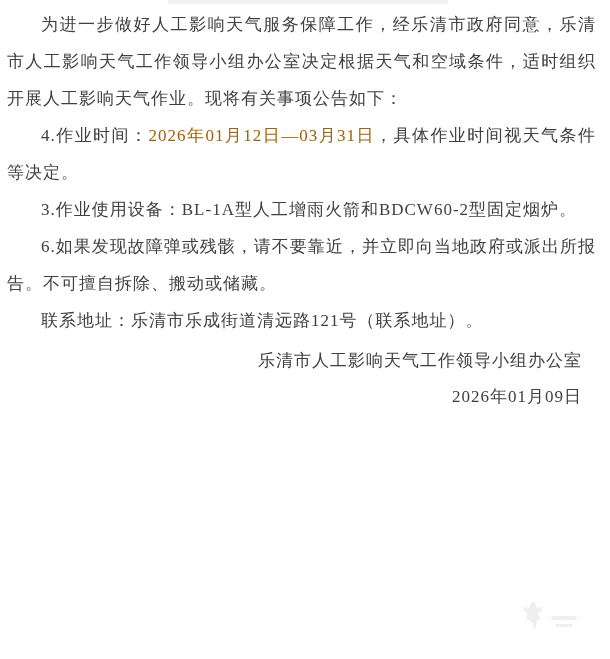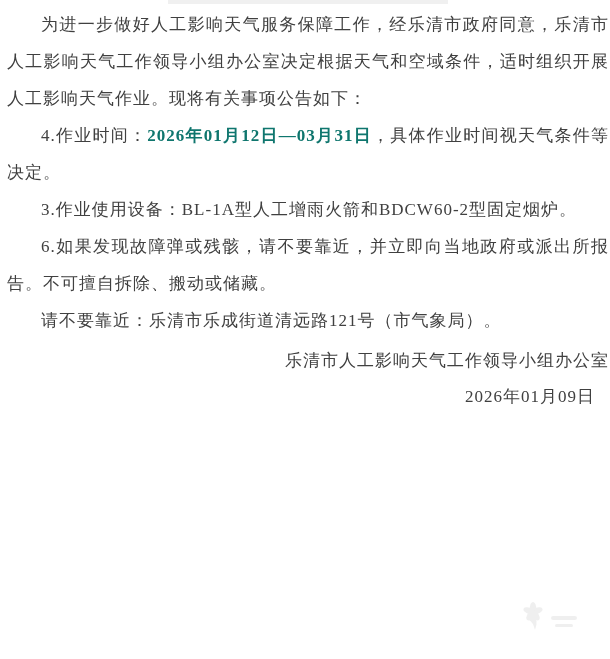--- a/index.html
+++ b/index.html
@@ -13,38 +13,39 @@
     overflow: hidden;
     position: relative;
     font-family: "Liberation Serif", "DejaVu Serif", serif;
     color: #404040;
   }
   .doc {
     position: relative;
     width: 100%;
     height: 100%;
     box-sizing: border-box;
-    padding: 6px 1px 0 7px;
+    padding: 6px 14px 0 7px;
     font-size: 17px;
     line-height: 37px;
     letter-spacing: 1px;
     text-align: justify;
     z-index: 1;
   }
   p { margin: 0; }
   .para { text-indent: 2em; }
   .hl {
-    color: #0f766e;
-    font-weight: bold;
+    color: #a16207;
+    font-weight: normal;
   }
   .signature {
     text-align: right;
     text-indent: 0;
     line-height: 33px;
     margin-top: 5px;
+    margin-right: 14px;
   }
   .date-line {
     text-align: right;
     text-indent: 0;
     line-height: 33px;
     margin-top: 3px;
     margin-right: 14px;
   }
   .top-strip {
     position: absolute;
@@ -88,18 +89,18 @@
 
   <p class="para"><span>4.作业时间：</span><span class="hl">2026年01月12日—03月31日</span><span>，具体作业时间视天气条件等决定。</span></p>
 
 
   <p class="para">3.作业使用设备：BL-1A型人工增雨火箭和BDCW60-2型固定烟炉。</p>
 
   <p class="para">6.如果发现故障弹或残骸，请不要靠近，并立即向当地政府或派出所报告。不可擅自拆除、搬动或储藏。</p>
 
 
 
-  <p class="para">请不要靠近：乐清市乐成街道清远路121号（市气象局）。</p>
+  <p class="para">联系地址：乐清市乐成街道清远路121号（联系地址）。</p>
 
   <p class="signature">乐清市人工影响天气工作领导小组办公室</p>
 
   <p class="date-line">2026年01月09日</p>
 </div>
 
 </body></html>

